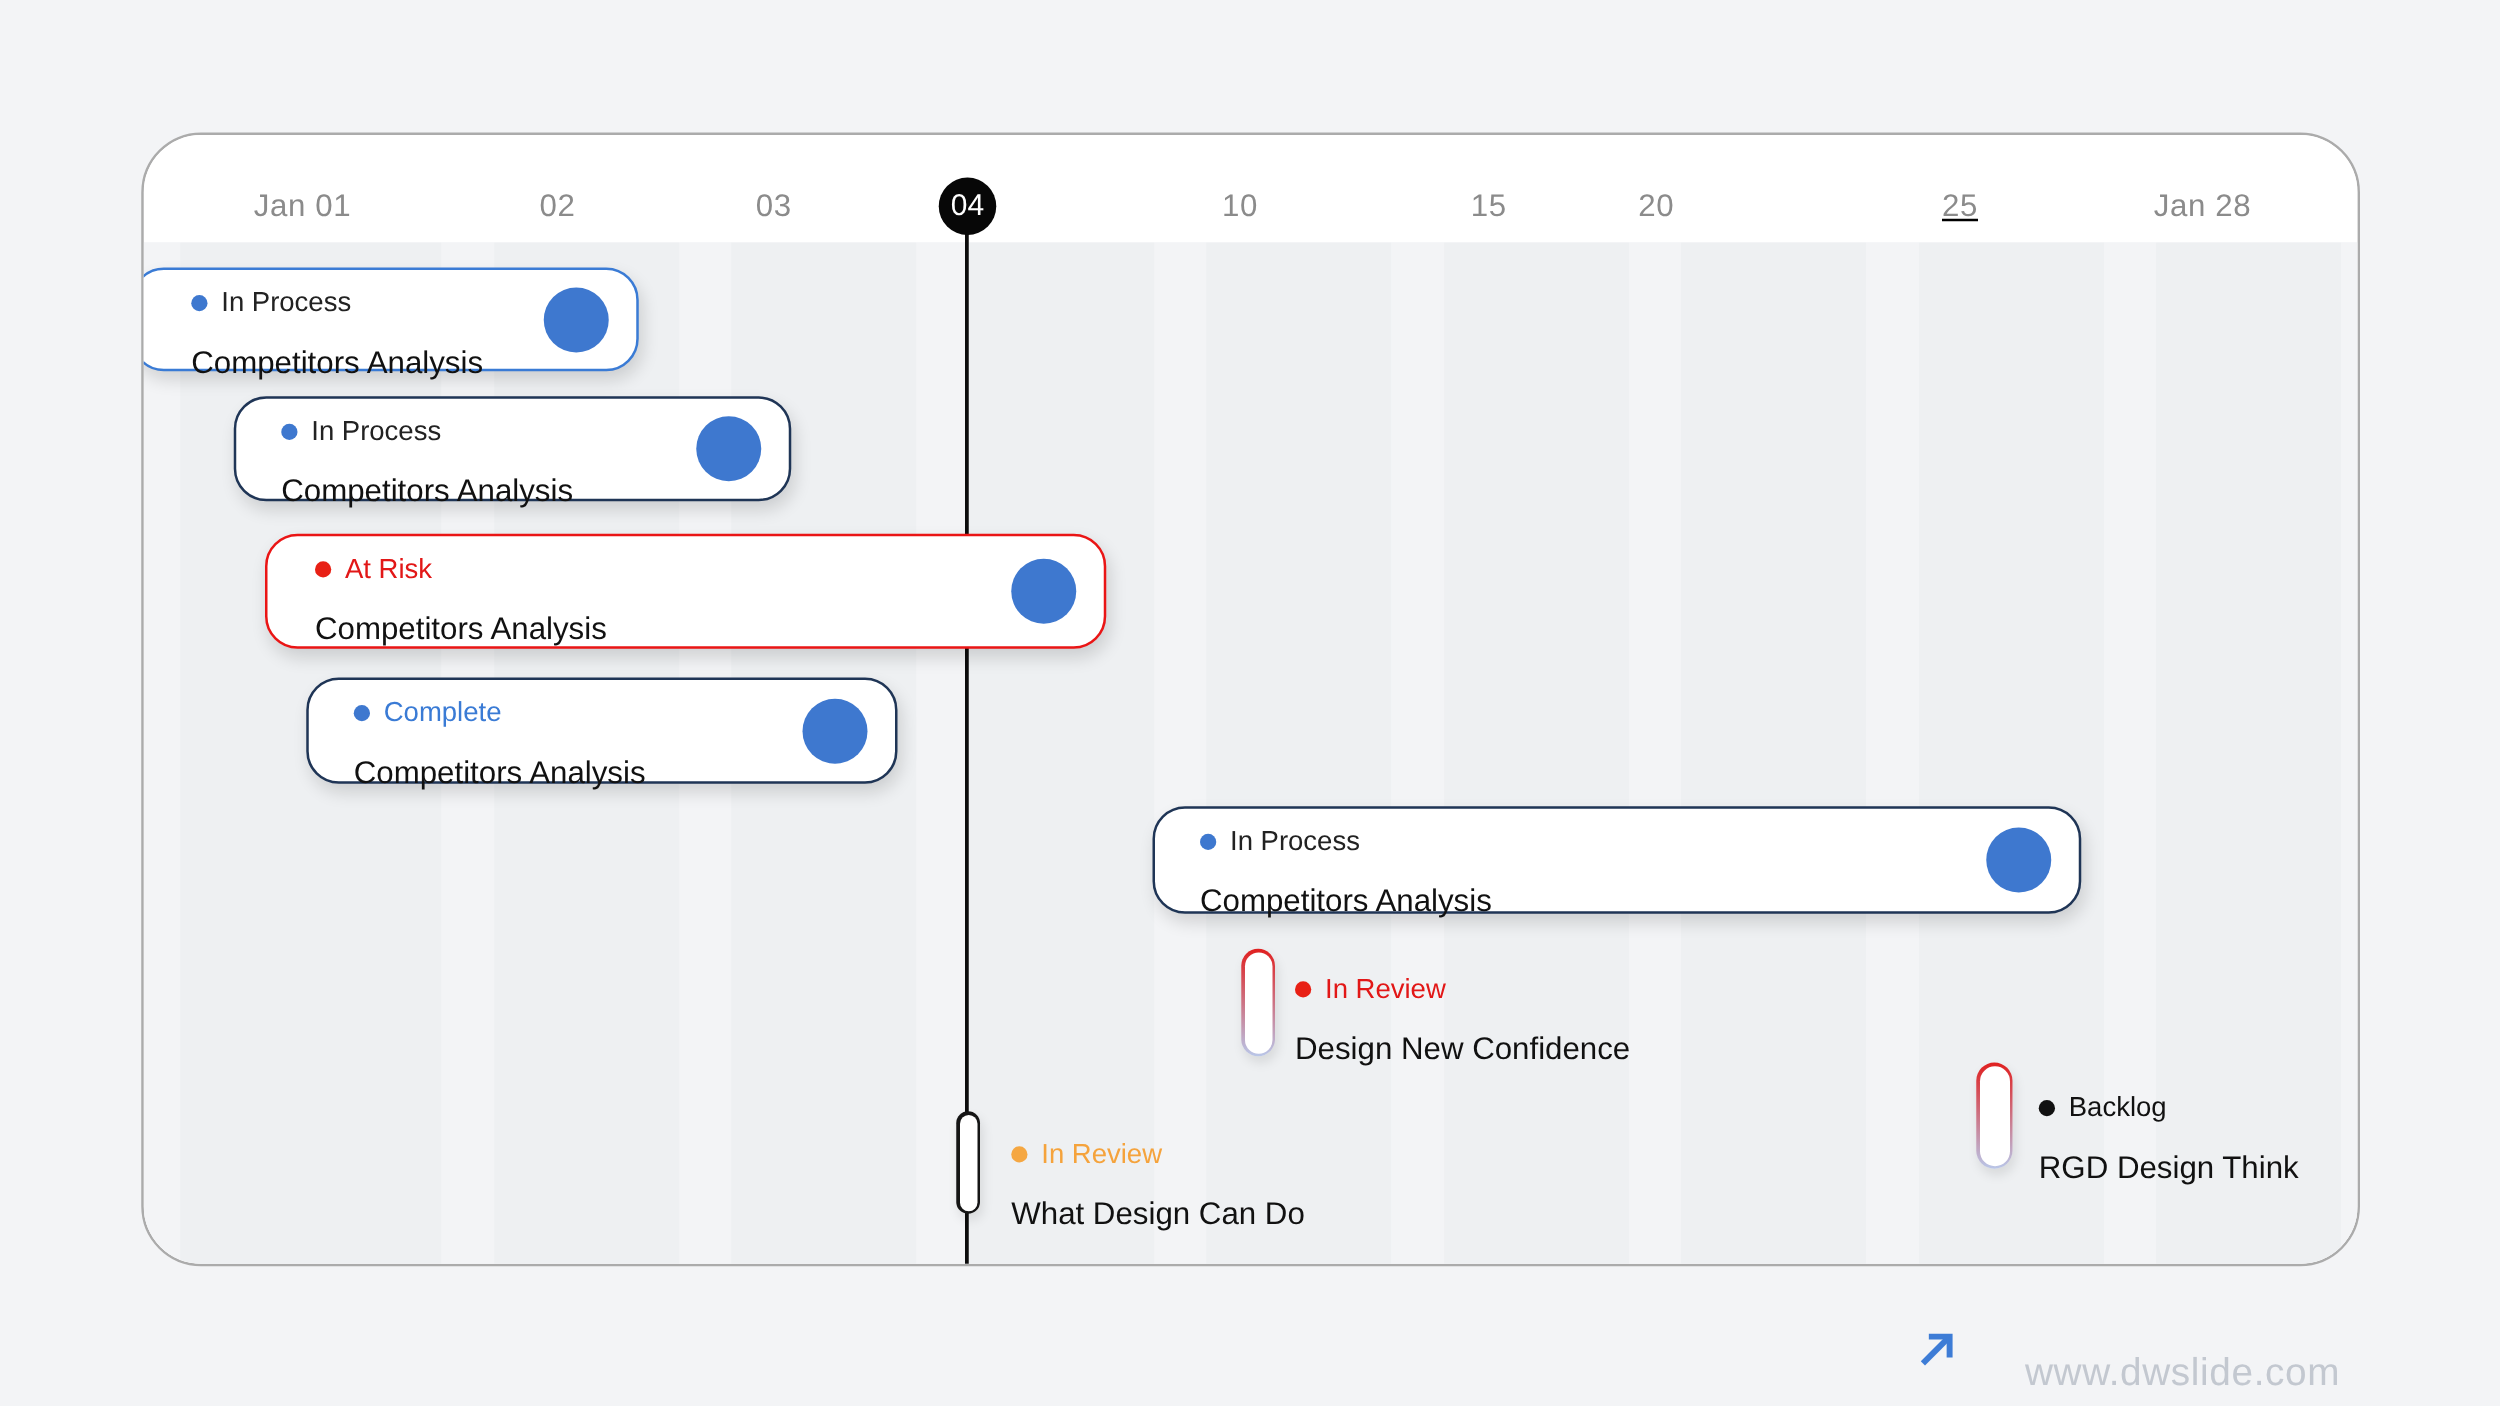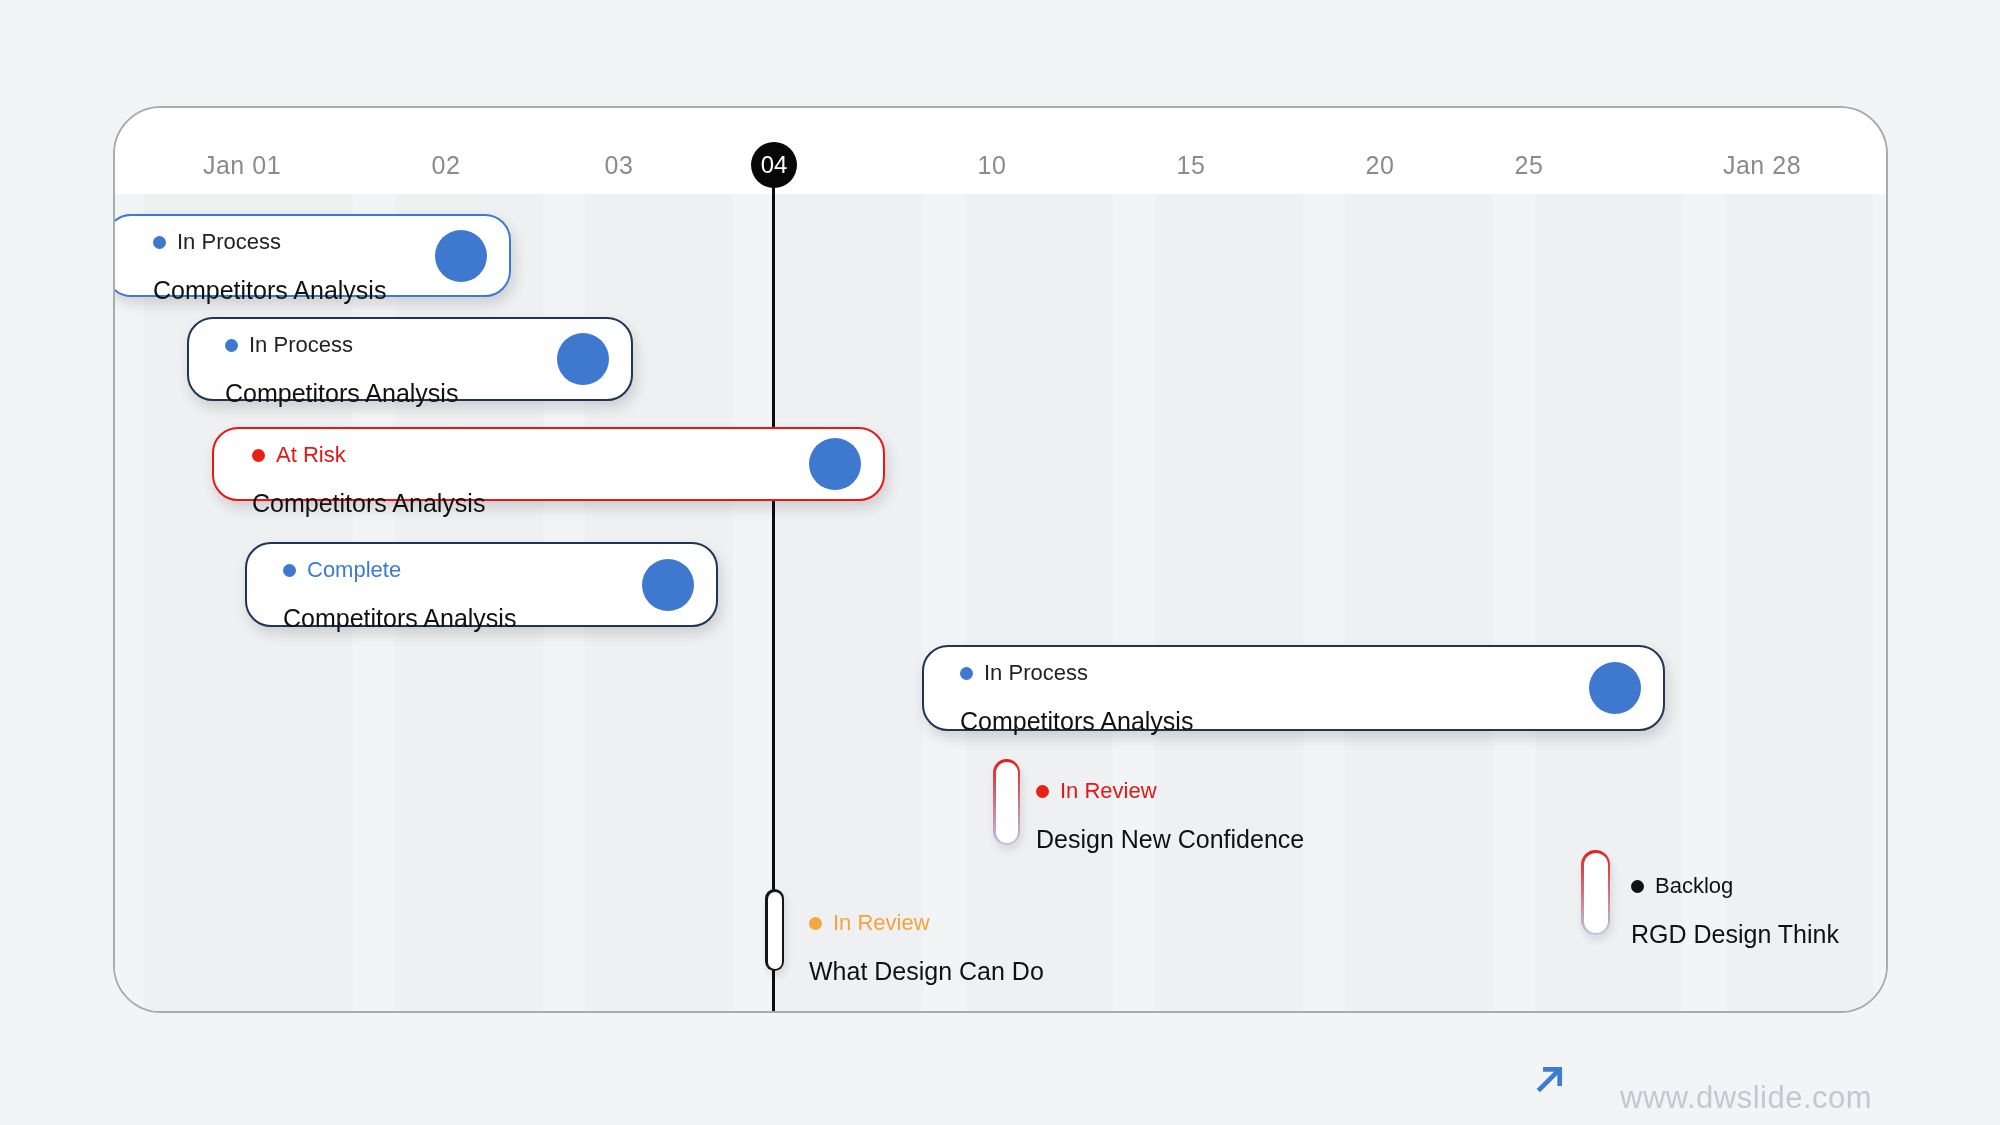--- a/index.html
+++ b/index.html
@@ -94,24 +94,24 @@
   </div>
         <div class="date-tick highlight" style="left: 659px;">
     <span class="date-text">04</span>
   </div>
         <div class="date-tick" style="left: 877px;">
     <span class="date-text">10</span>
   </div>
         <div class="date-tick" style="left: 1076px;">
     <span class="date-text">15</span>
   </div>
-        <div class="date-tick" style="left: 1265px;">
+        <div class="date-tick" style="left: 1210px;">
     <span class="date-text">20</span>
   </div>
-        <div class="date-tick" style="left: 1414px;">
+        <div class="date-tick" style="left: 1453px; text-decoration: underline;">
     <span class="date-text">25</span>
   </div>
         <div class="date-tick" style="left: 1647px;">
     <span class="date-text">Jan 28</span>
   </div>
       </div>
     <div id="tasks-layer">
         <div class="task-card" style="left: -10px; top: 106px; width: 406px; height: 83px; border-color: rgb(58, 123, 213); padding-left: 46px;">
     <div class="status-row">
       <span class="dot" style="background: rgb(62, 120, 207);"></span>
@@ -121,21 +121,21 @@
     <span class="end-circle"></span>
   </div>
         <div class="task-card" style="left: 72px; top: 209px; width: 446px; height: 84px; border-color: rgb(31, 53, 86); padding-left: 36px;">
     <div class="status-row">
       <span class="dot" style="background: rgb(62, 120, 207);"></span>
       <span class="status" style="color: rgb(34, 34, 34);">In Process</span>
     </div>
     <div class="task-title">Competitors Analysis</div>
     <span class="end-circle"></span>
   </div>
-        <div class="task-card" style="left: 97px; top: 319px; width: 673px; height: 74px; border-color: rgb(234, 21, 21); padding-left: 38px;">
+        <div class="task-card" style="left: 97px; top: 319px; width: 673px; height: 92px; border-color: rgb(234, 21, 21); padding-left: 38px;">
     <div class="status-row">
       <span class="dot" style="background: rgb(232, 32, 21);"></span>
       <span class="status" style="color: rgb(226, 23, 23);">At Risk</span>
     </div>
     <div class="task-title">Competitors Analysis</div>
     <span class="end-circle"></span>
   </div>
         <div class="task-card" style="left: 130px; top: 434px; width: 473px; height: 85px; border-color: rgb(31, 53, 86); padding-left: 36px;">
     <div class="status-row">
       <span class="dot" style="background: rgb(62, 120, 207);"></span>

